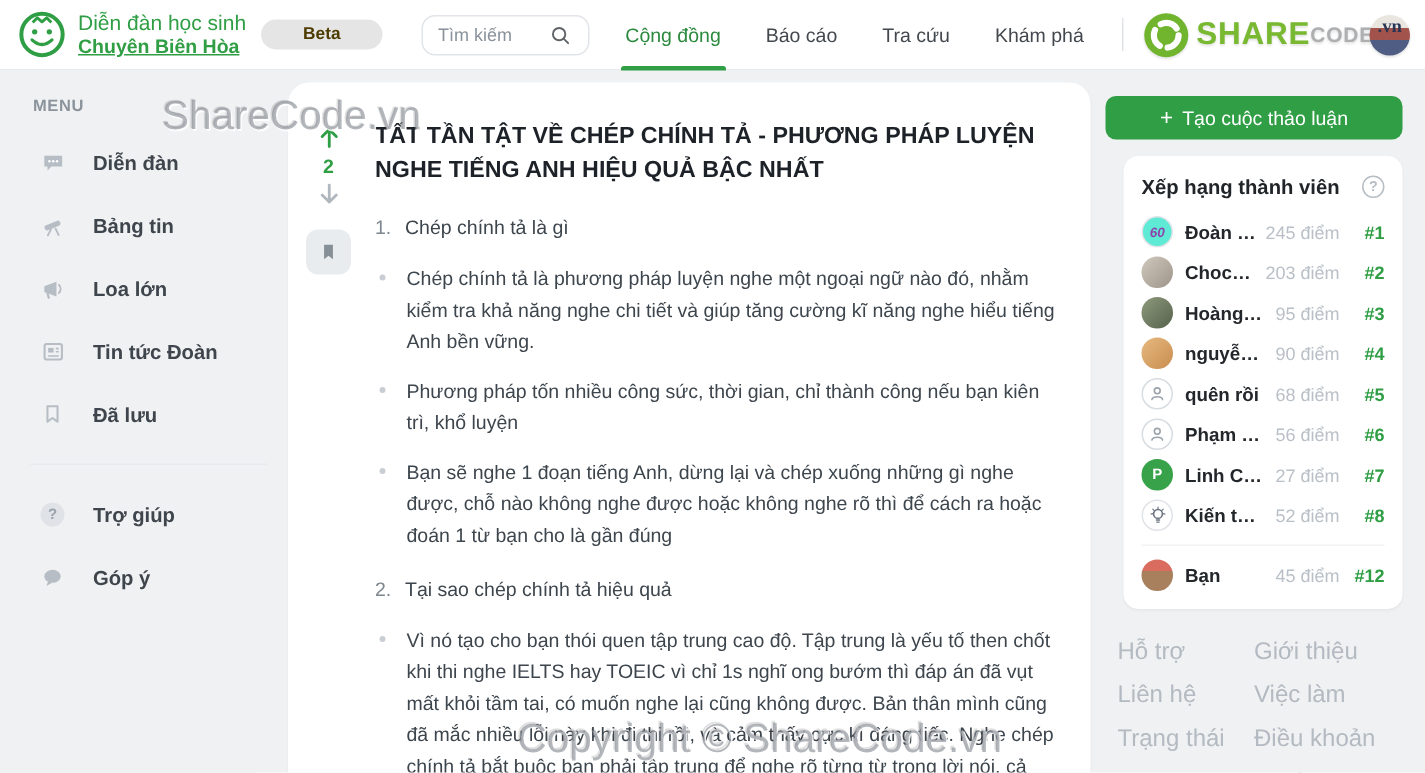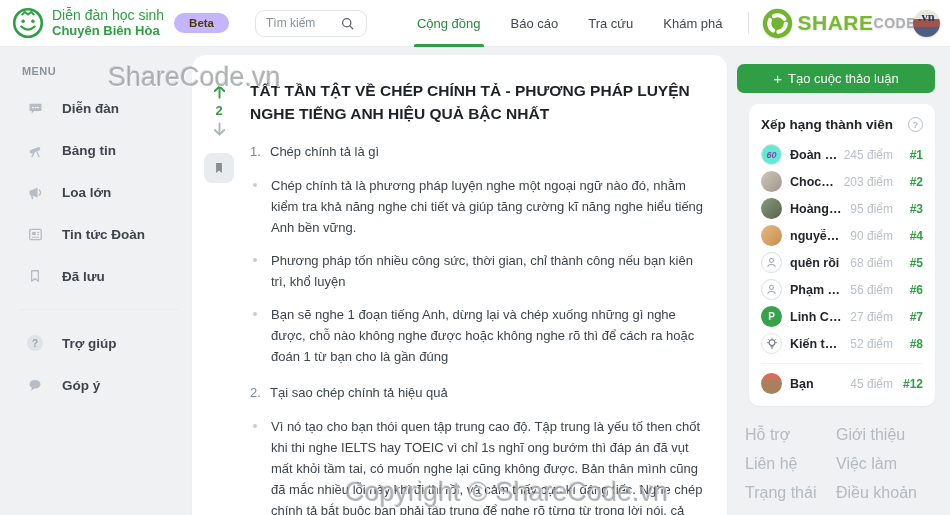--- a/index.html
+++ b/index.html
@@ -7,23 +7,23 @@
   body {
     position:relative; overflow:hidden; background:#f0f1f3;
     font-family:"Liberation Sans","DejaVu Sans",sans-serif; color:#343a40;
   }
   
   .header { position:absolute; top:0; left:0; right:0; height:47px; background:#fff;
     border-bottom:1px solid #e8eaed; display:flex; align-items:center; z-index:6; }
   .logo-circle { width:32px; height:32px; margin-left:12px; flex:0 0 auto; }
   .brand { margin-left:8px; line-height:1.15; white-space:nowrap; }
   .brand .l1 { font-size:14px; color:#2f9e44; }
-  .brand .l2 { font-size:13px; font-weight:700; color:#2f9e44; }
-  .beta { margin-left:10px; background:#c4b5fd; color:#4d3b00; font-size:11.5px; font-weight:700;
-    padding:4px 15px; border-radius:20px; }
+  .brand .l2 { font-size:13px; font-weight:700; color:#2f9e44;text-decoration:underline; }
+  .beta { margin-left:10px; background:#e5e5e5; color:#4d3b00; font-size:11.5px; font-weight:700;
+    padding:4px 28px; border-radius:20px; }
   .search-box { margin-left:26px; width:112px; height:27px; border:1px solid #e1e4e8;
     border-radius:9px; display:flex; align-items:center; background:#fff; padding:0 6px 0 10px; }
   .search-box input { border:none; outline:none; width:74px; font-size:12px; color:#495057;
     font-family:inherit; background:transparent; }
   .search-box input::placeholder { color:#8a929b; }
   .nav { display:flex; margin-left:auto; height:47px; }
   .nav-item { position:relative; height:47px; display:flex; align-items:center;
     padding:0 15px; font-size:13px; color:#43484e; cursor:pointer; white-space:nowrap; }
   .nav-item.active { color:#2b8a3e; }
   .nav-item.active::after { content:""; position:absolute; left:12px; right:12px; bottom:0;

